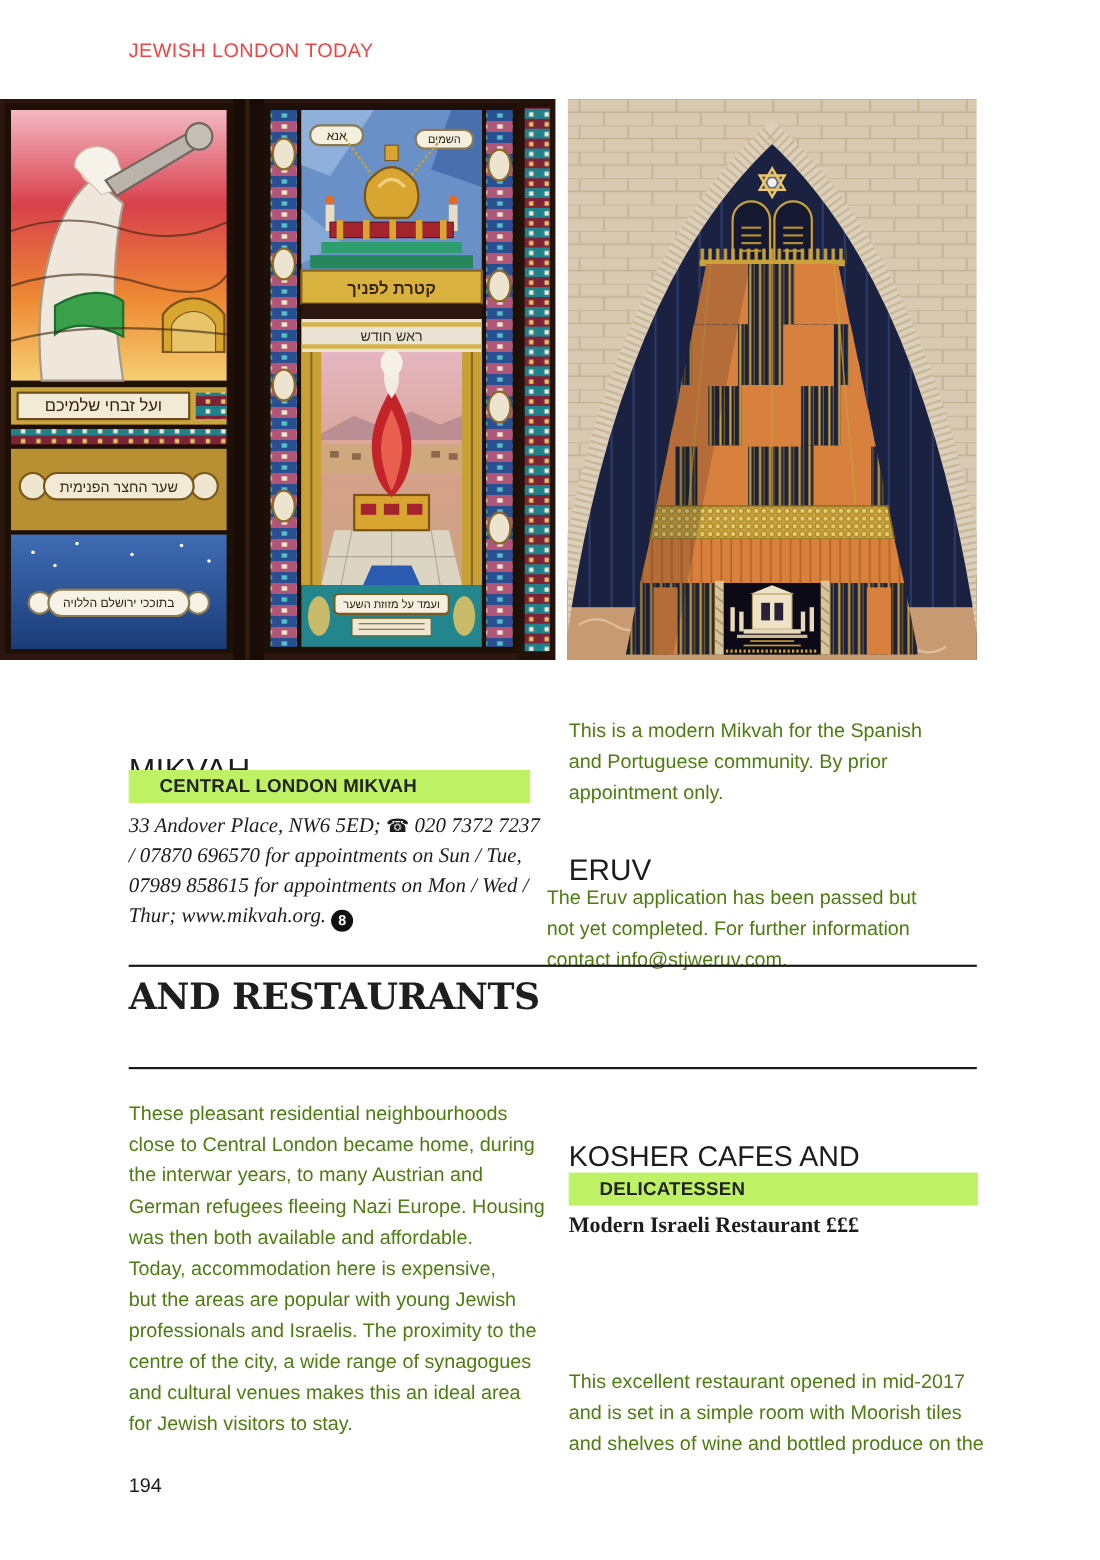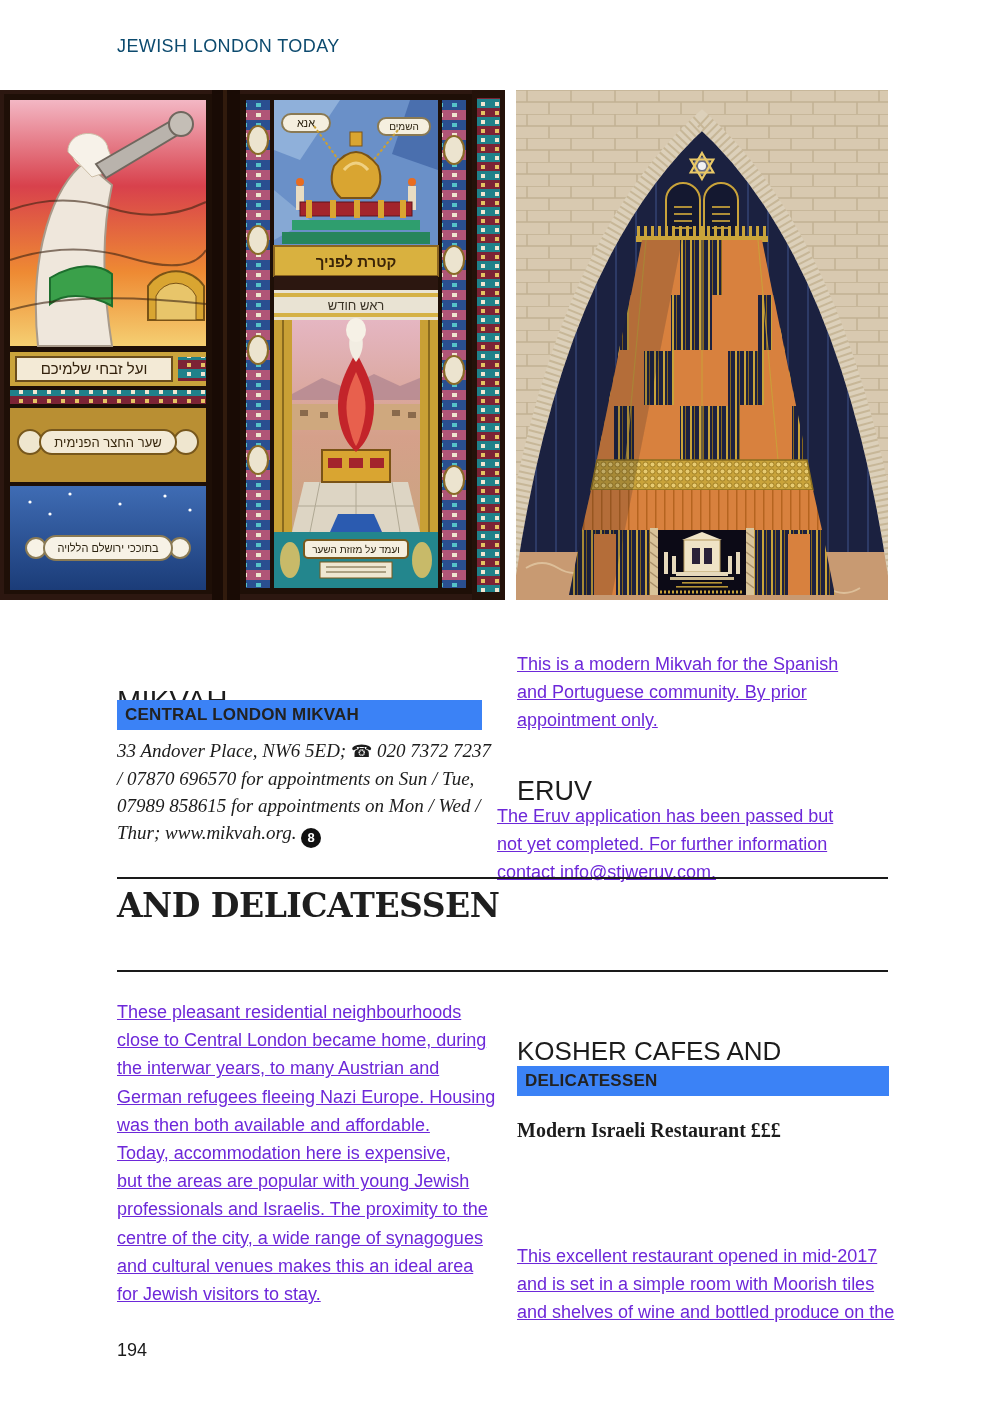--- a/index.html
+++ b/index.html
@@ -1,46 +1,46 @@
 <!DOCTYPE html>
 <html><head>
 <meta charset="utf-8">
 <style>
   html,body{margin:0;padding:0;background:#ffffff;}
   .page{position:relative;width:1000px;height:1418px;background:#fff;overflow:hidden;
         font-family:"Liberation Sans",sans-serif;color:#1a1a1a;}
   .abs{position:absolute;}
-  .header{left:117px;top:36px;font-size:18px;letter-spacing:.4px;color:#0c4a6e;}
+  .header{left:117px;top:36px;font-size:18px;letter-spacing:.4px;color:#ef4444;}
   .caption{left:117px;top:605px;font-size:17px;color:#6e6e6e;}
   .h-light{font-weight:400;color:#1c1c1c;margin-top:40px;}
   #mikvah-h{left:117px;top:645px;font-size:29px;letter-spacing:.3px;}
-  .graybar{background:#3b82f6;height:30px;line-height:30px;padding-left:8px;
+  .graybar{background:#bef264;height:30px;line-height:30px;padding-left:28px;
            font-weight:bold;font-size:17px;color:#222;letter-spacing:.2px;box-sizing:border-box;}
   #mikvah-bar{left:117px;top:700px;width:365px;}
   .addr{font-family:"Liberation Serif","DejaVu Serif",serif;font-style:italic;
         font-size:19px;line-height:27px;color:#1c1c1c;}
   #mikvah-addr{left:117px;top:737px;width:382px;}
   .phone{font-style:normal;font-family:"DejaVu Sans",sans-serif;font-size:17px;}
   .badge{display:inline-block;width:20px;height:20px;border-radius:50%;background:#111;color:#fff;
          font-style:normal;font-family:"Liberation Sans",sans-serif;font-size:13px;font-weight:bold;
          text-align:center;line-height:20px;vertical-align:-3px;}
-  .body-txt{font-size:18px;line-height:28px;white-space:pre-line;color:#6d28d9;text-decoration:underline;}
+  .body-txt{font-size:18px;line-height:28px;white-space:pre-line;color:#4d7c0f;}
   #mikvah-desc{left:517px;top:650px;width:372px;}
   #eruv-h{left:517px;top:736px;font-size:27px;}
   #eruv-body{left:497px;top:774px;width:375px;margin-top:28px;}
   .rule{left:117px;width:771px;height:0;border-top:2px solid #1a1a1a;}
   #rule-top{top:877px;} #rule-bottom{top:970px;}
   #section-h{left:117px;top:884px;width:790px;font-family:"DejaVu Serif",serif;font-weight:bold;
              font-size:33px;line-height:44px;letter-spacing:-.5px;color:#1e1e1e;}
   #section-h .gray{color:#8c8c8c;}
   #intro{left:117px;top:998px;width:392px;line-height:28.2px;}
   #kosher-h{left:517px;top:995px;font-size:26px;line-height:33px;white-space:pre-line;}
   #deli-bar{left:517px;top:1066px;width:372px;}
   #listing-title{left:517px;top:1103px;font-family:"Liberation Serif","DejaVu Serif",serif;
-                 font-weight:bold;font-size:20px;color:#1c1c1c;margin-top:16px;}
+                 font-weight:bold;font-size:20px;color:#1c1c1c;}
   #deli-addr{left:517px;top:1133px;width:378px;}
   #deli-desc{left:517px;top:1242px;width:385px;}
   #pagenum{left:117px;top:1340px;font-size:18px;}
   .photo{position:absolute;top:90px;}
   #photo-left{left:0;width:505px;height:510px;}
   #photo-right{left:516px;width:372px;height:510px;}
   svg{display:block;}
 </style>
 </head>
 <body>
@@ -368,21 +368,21 @@
 and Portuguese community. By prior
 appointment only.</div>
 
   <div class="abs h-light" id="eruv-h">ERUV</div>
   <div class="abs body-txt" id="eruv-body">The Eruv application has been passed but
 not yet completed. For further information
 contact info@stjweruv.com.</div>
 
   <div class="abs rule" id="rule-top"></div>
   <div class="abs" id="section-h">
-    <div>AND DELICATESSEN</div>
+    <div>AND RESTAURANTS</div>
   </div>
   <div class="abs rule" id="rule-bottom"></div>
 
   <div class="abs body-txt" id="intro">These pleasant residential neighbourhoods
 close to Central London became home, during
 the interwar years, to many Austrian and
 German refugees fleeing Nazi Europe. Housing
 was then both available and affordable.
 Today, accommodation here is expensive,
 but the areas are popular with young Jewish

